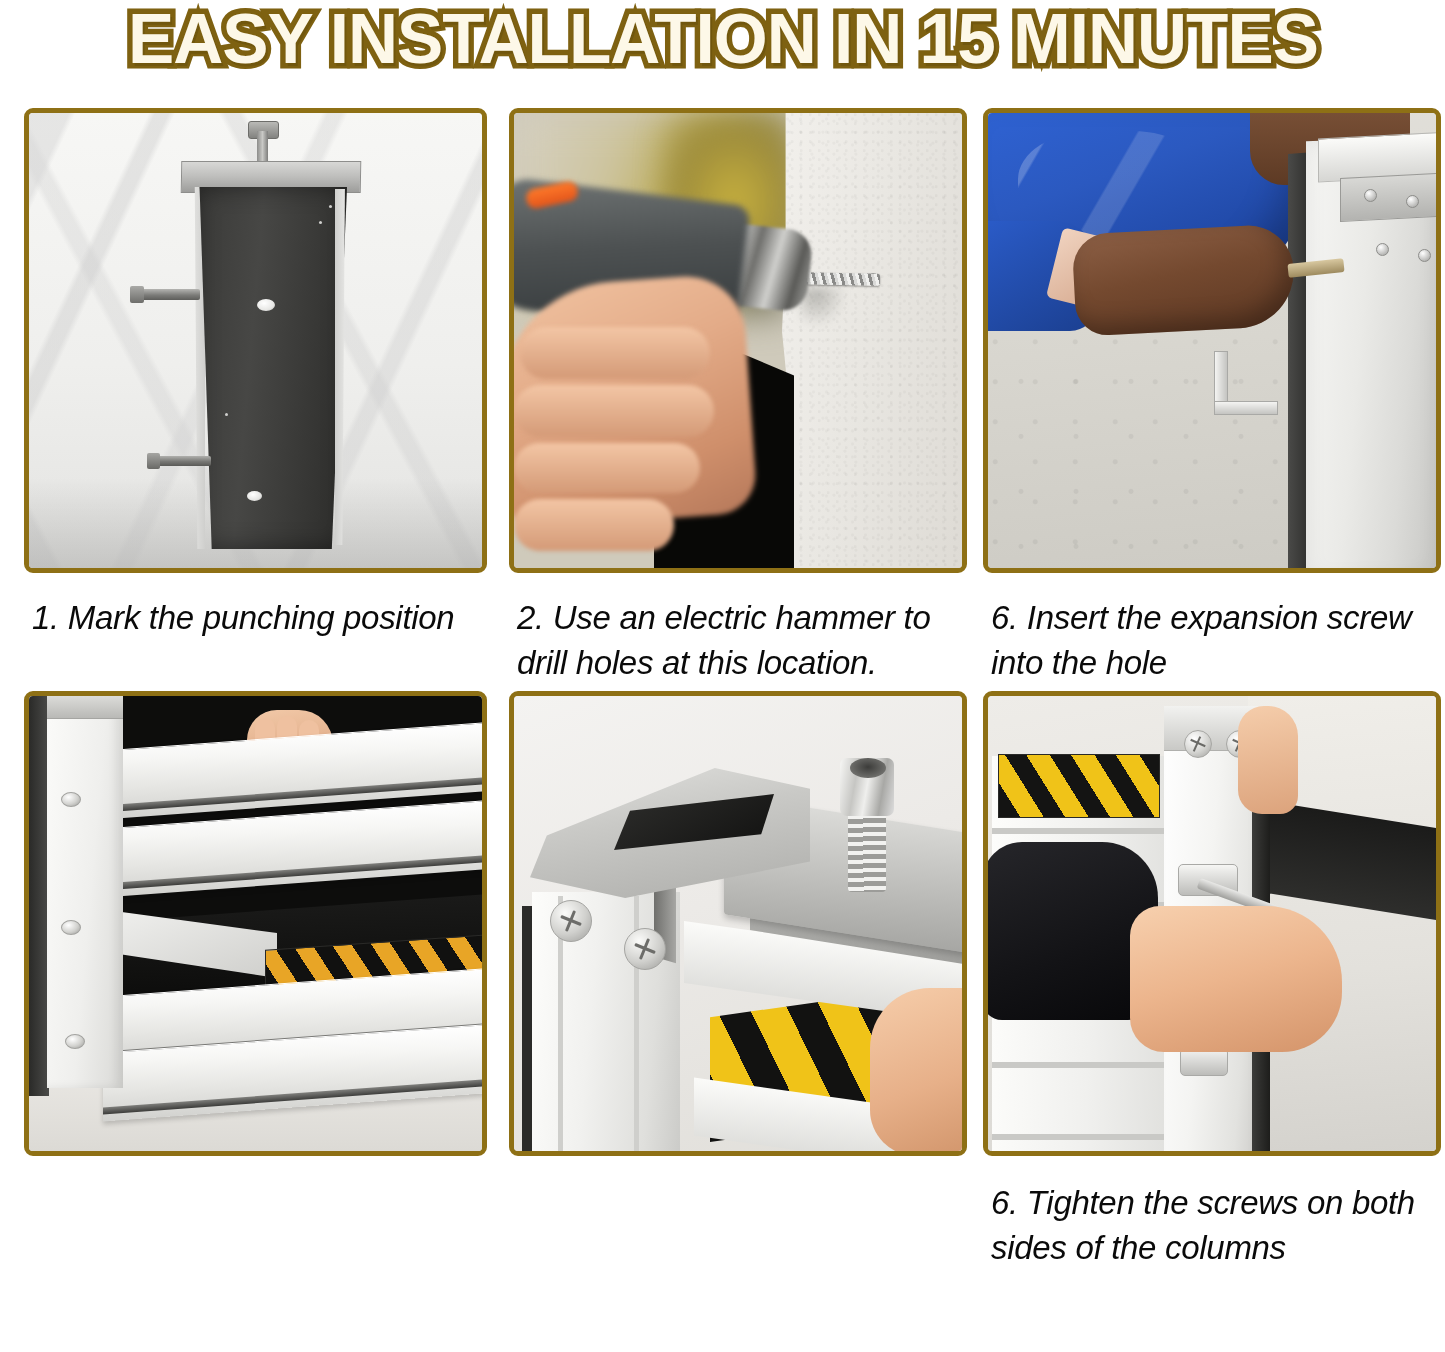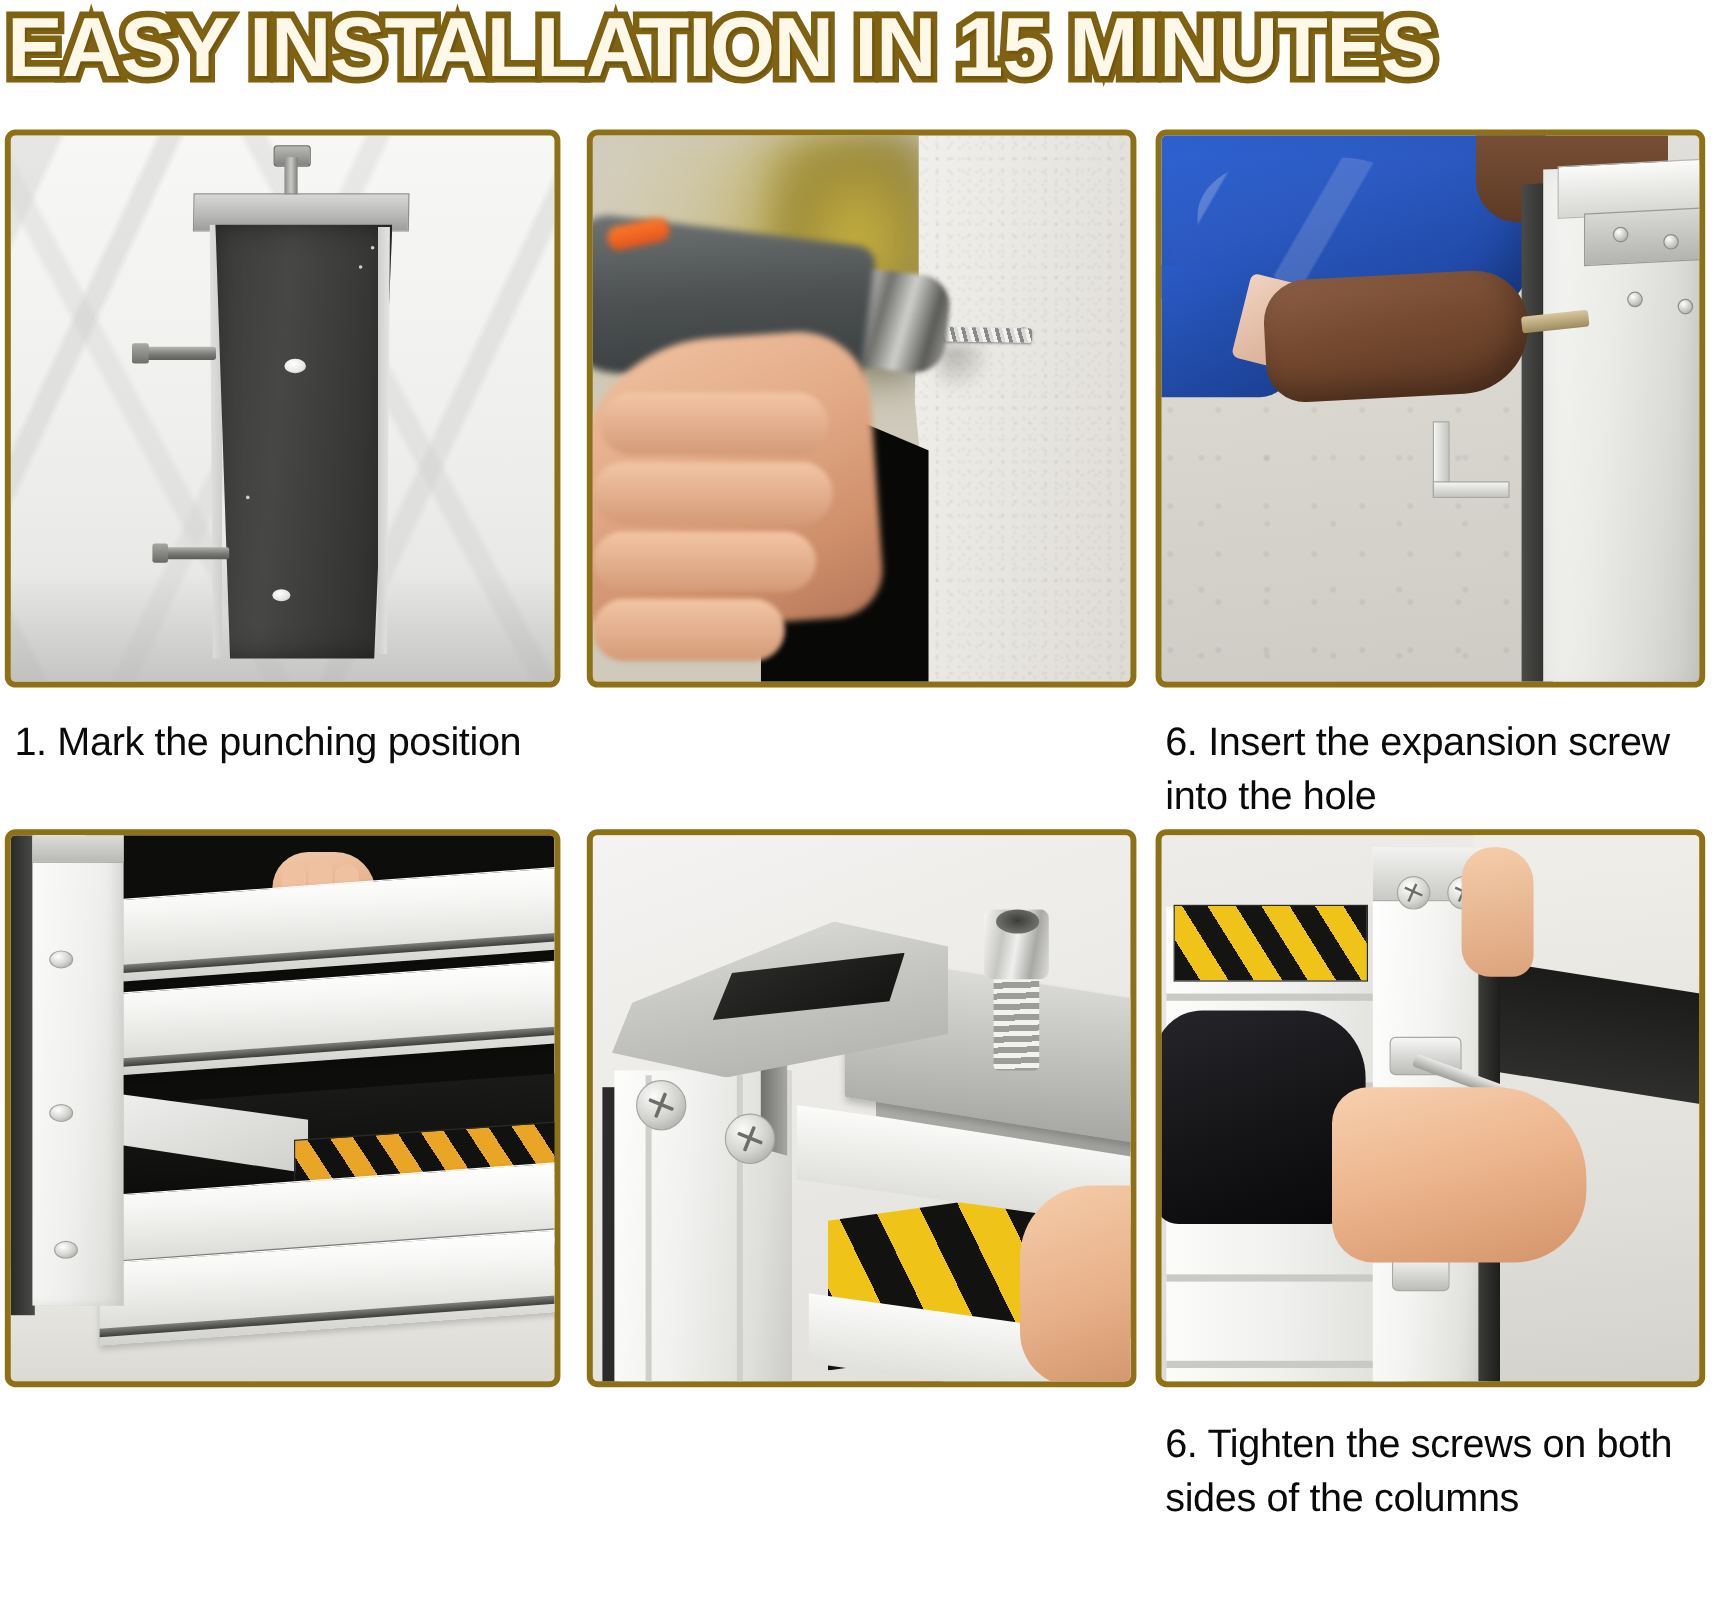--- a/index.html
+++ b/index.html
@@ -13,21 +13,21 @@
     font-family: "Liberation Sans", sans-serif;
     overflow: hidden;
   }
 
   
   .header {
     width: 1445px;
     height: 108px;
     display: flex;
     align-items: flex-start;
-    justify-content: flex-start;
+    justify-content: center;
     background: #ffffff;
   }
   .headline {
     margin: 0;
     padding-top: 2px;
     font-family: "Liberation Sans", sans-serif;
     font-size: 70px;
     font-weight: bold;
     letter-spacing: -1px;
     line-height: 74px;
@@ -38,27 +38,28 @@
        0 0 1px #7E6111,
        2px 3px 0 rgba(90,68,10,0.35);
     white-space: nowrap;
     transform: scaleX(0.99);
     transform-origin: center top;
   }
 
   
   .grid {
     width: 1445px;
-    padding: 0 4px;
+    padding: 0 24px;
     box-sizing: border-box;
     display: grid;
     grid-template-columns: 471px 474px 476px;
     grid-template-rows: auto auto;
     column-gap: 0px;
     row-gap: 0px;
+    font-style: italic;
   }
   .cell { width: 100%; }
   .cell.col2 { padding-left: 14px; }
   .cell.col3 { padding-left: 14px; }
 
   .photo {
     position: relative;
     width: 463px;
     height: 465px;
     border: 5px solid #8E7015;
@@ -577,20 +578,21 @@
         <div class="p2-chuck"></div>
         <div class="p2-drillbody"></div>
         <div class="p2-trigger"></div>
         <div class="p2-hand"></div>
         <div class="p2-finger" style="left:6px; top:214px; width:190px; height:52px;"></div>
         <div class="p2-finger" style="left:0px; top:272px; width:200px; height:52px;"></div>
         <div class="p2-finger" style="left:0px; top:330px; width:186px; height:50px;"></div>
         <div class="p2-finger" style="left:0px; top:386px; width:160px; height:52px;"></div>
       </div>
     </div>
+    <div class="caption">2. Use an electric hammer to drill holes at this location.</div>
   </div>
 
   <div class="cell col3 row1">
     <div class="photo">
       <div class="scene">
         <div class="p3-floor"></div>
         <div class="p3-shirt"></div>
         <div class="p3-shirt-fold"></div>
         <div class="p3-sleeve"></div>
         <div class="p3-hand-top"></div>

